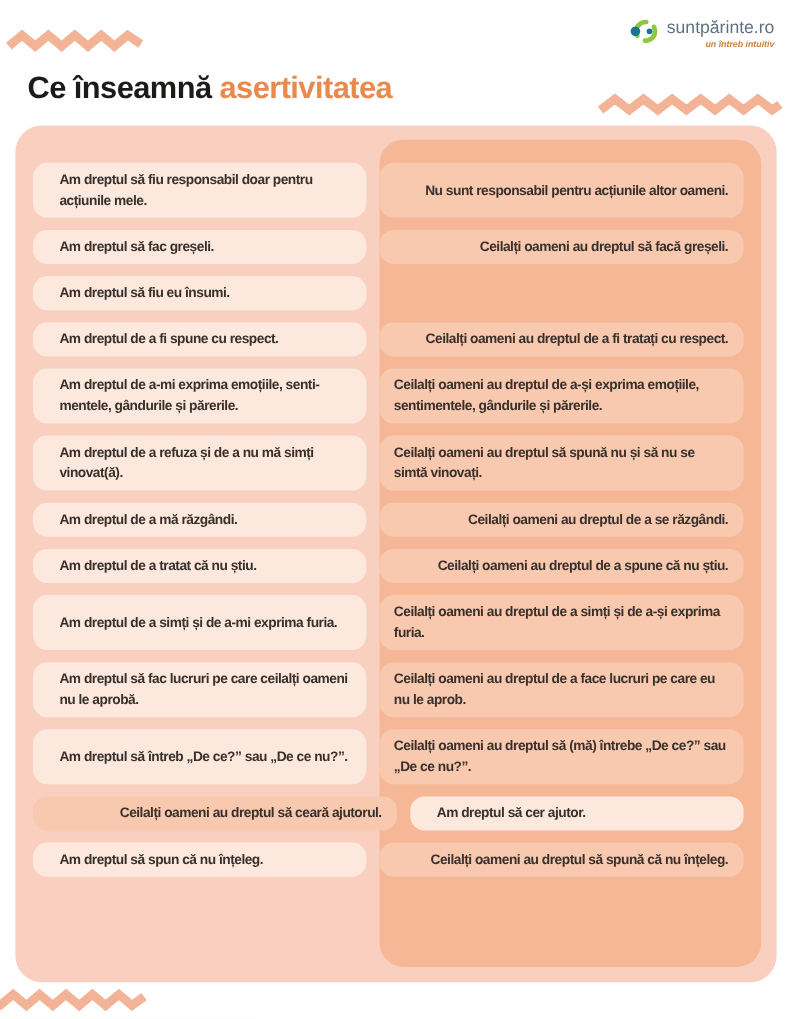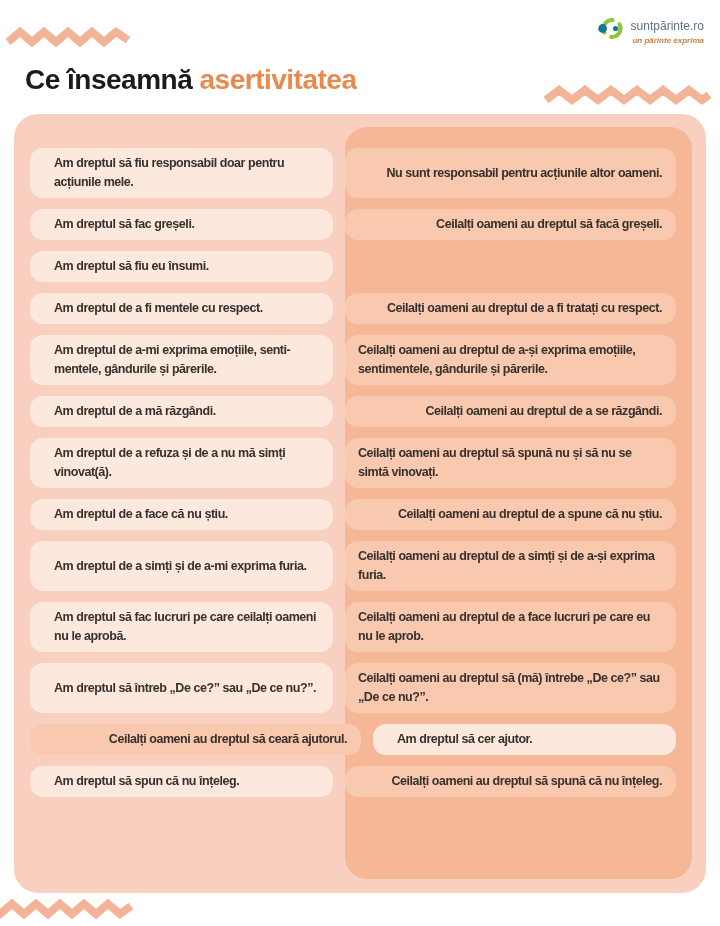--- a/index.html
+++ b/index.html
@@ -26,21 +26,21 @@
   }
   .zigzag{position:absolute;overflow:visible;}
   .zigzag-top-left{left:6px;top:25px;}
   .zigzag-title-right{left:544px;top:83px;}
   .zigzag-bottom-left{left:-10px;top:897px;}
   .brand{
     position:absolute;right:16px;top:10px;
     display:flex;align-items:flex-start;gap:6px;
   }
   .brand-textcol{display:flex;flex-direction:column;align-items:flex-end;}
-  .brand-name{font-size:12px;color:var(--brand-gray);letter-spacing:0;line-height:20px;margin-top:6px;}
+  .brand-name{font-size:16px;color:var(--brand-gray);letter-spacing:0;line-height:20px;margin-top:6px;}
   .brand-tagline{font-size:8px;font-style:italic;font-weight:700;color:var(--brand-tagline);line-height:10px;}
   .page-title{
     position:absolute;left:25px;top:64px;
     font-size:28px;font-weight:700;color:#1d1b1a;
     letter-spacing:-0.5px;
   }
   .page-title .accent{color:var(--accent-orange);}
   .panel{
     position:absolute;left:14px;top:114px;
     width:692px;height:779px;
@@ -78,21 +78,21 @@
   </svg>
 
   <div class="brand">
     <svg width="27" height="27" viewBox="0 0 27 27" style="margin-top:5px;">
       <circle cx="14" cy="13.5" r="8.5" fill="none" stroke="var(--brand-green)" stroke-width="4.2" stroke-dasharray="18 8.4" stroke-dashoffset="4" stroke-linecap="round"></circle>
       <circle cx="4.6" cy="13.5" r="4.4" fill="var(--brand-teal)"></circle>
       <circle cx="17.5" cy="13.5" r="2.6" fill="var(--brand-teal)"></circle>
     </svg>
     <div class="brand-textcol">
       <span class="brand-name">suntpărinte.ro</span>
-      <span class="brand-tagline">un părinte exprima</span>
+      <span class="brand-tagline">un întreb intuitiv</span>
     </div>
   </div>
 
   <h1 class="page-title">
     <span>Ce înseamnă </span><span class="accent">asertivitatea</span>
   </h1>
 
   <svg class="zigzag zigzag-title-right" width="168" height="24" viewBox="0 0 168 24">
     <polyline points="2,17 15,7 28,17 41,7 54,17 67,7 80,17 93,7 106,17 119,7 132,17 145,7 158,17 165,12" fill="none" stroke="var(--zigzag)" stroke-width="8"></polyline>
   </svg>
@@ -119,57 +119,57 @@
   </div>
 
   <div class="row">
     <div class="cell cell-left">
       <span class="cell-text">Am dreptul să fiu eu însumi.</span>
     </div>
   </div>
 
   <div class="row">
     <div class="cell cell-left">
-      <span class="cell-text">Am dreptul de a fi mentele cu respect.</span>
+      <span class="cell-text">Am dreptul de a fi spune cu respect.</span>
     </div>
     <div class="cell cell-right">
       <span class="cell-text">Ceilalți oameni au dreptul de a fi tratați cu respect.</span>
     </div>
   </div>
 
   <div class="row">
     <div class="cell cell-left">
       <span class="cell-text">Am dreptul de a-mi exprima emoțiile, senti­mentele, gândurile și părerile.</span>
     </div>
     <div class="cell cell-right">
       <span class="cell-text">Ceilalți oameni au dreptul de a-și exprima emoțiile, sentimentele, gândurile și părerile.</span>
     </div>
   </div>
 
   <div class="row">
     <div class="cell cell-left">
+      <span class="cell-text">Am dreptul de a refuza și de a nu mă simți vinovat(ă).</span>
+    </div>
+    <div class="cell cell-right">
+      <span class="cell-text">Ceilalți oameni au dreptul să spună nu și să nu se simtă vinovați.</span>
+    </div>
+  </div>
+
+  <div class="row">
+    <div class="cell cell-left">
       <span class="cell-text">Am dreptul de a mă răzgândi.</span>
     </div>
     <div class="cell cell-right">
       <span class="cell-text">Ceilalți oameni au dreptul de a se răzgândi.</span>
     </div>
   </div>
 
   <div class="row">
     <div class="cell cell-left">
-      <span class="cell-text">Am dreptul de a refuza și de a nu mă simți vinovat(ă).</span>
-    </div>
-    <div class="cell cell-right">
-      <span class="cell-text">Ceilalți oameni au dreptul să spună nu și să nu se simtă vinovați.</span>
-    </div>
-  </div>
-
-  <div class="row">
-    <div class="cell cell-left">
-      <span class="cell-text">Am dreptul de a face că nu știu.</span>
+      <span class="cell-text">Am dreptul de a tratat că nu știu.</span>
     </div>
     <div class="cell cell-right">
       <span class="cell-text">Ceilalți oameni au dreptul de a spune că nu știu.</span>
     </div>
   </div>
 
   <div class="row">
     <div class="cell cell-left">
       <span class="cell-text">Am dreptul de a simți și de a-mi exprima furia.</span>
     </div>

